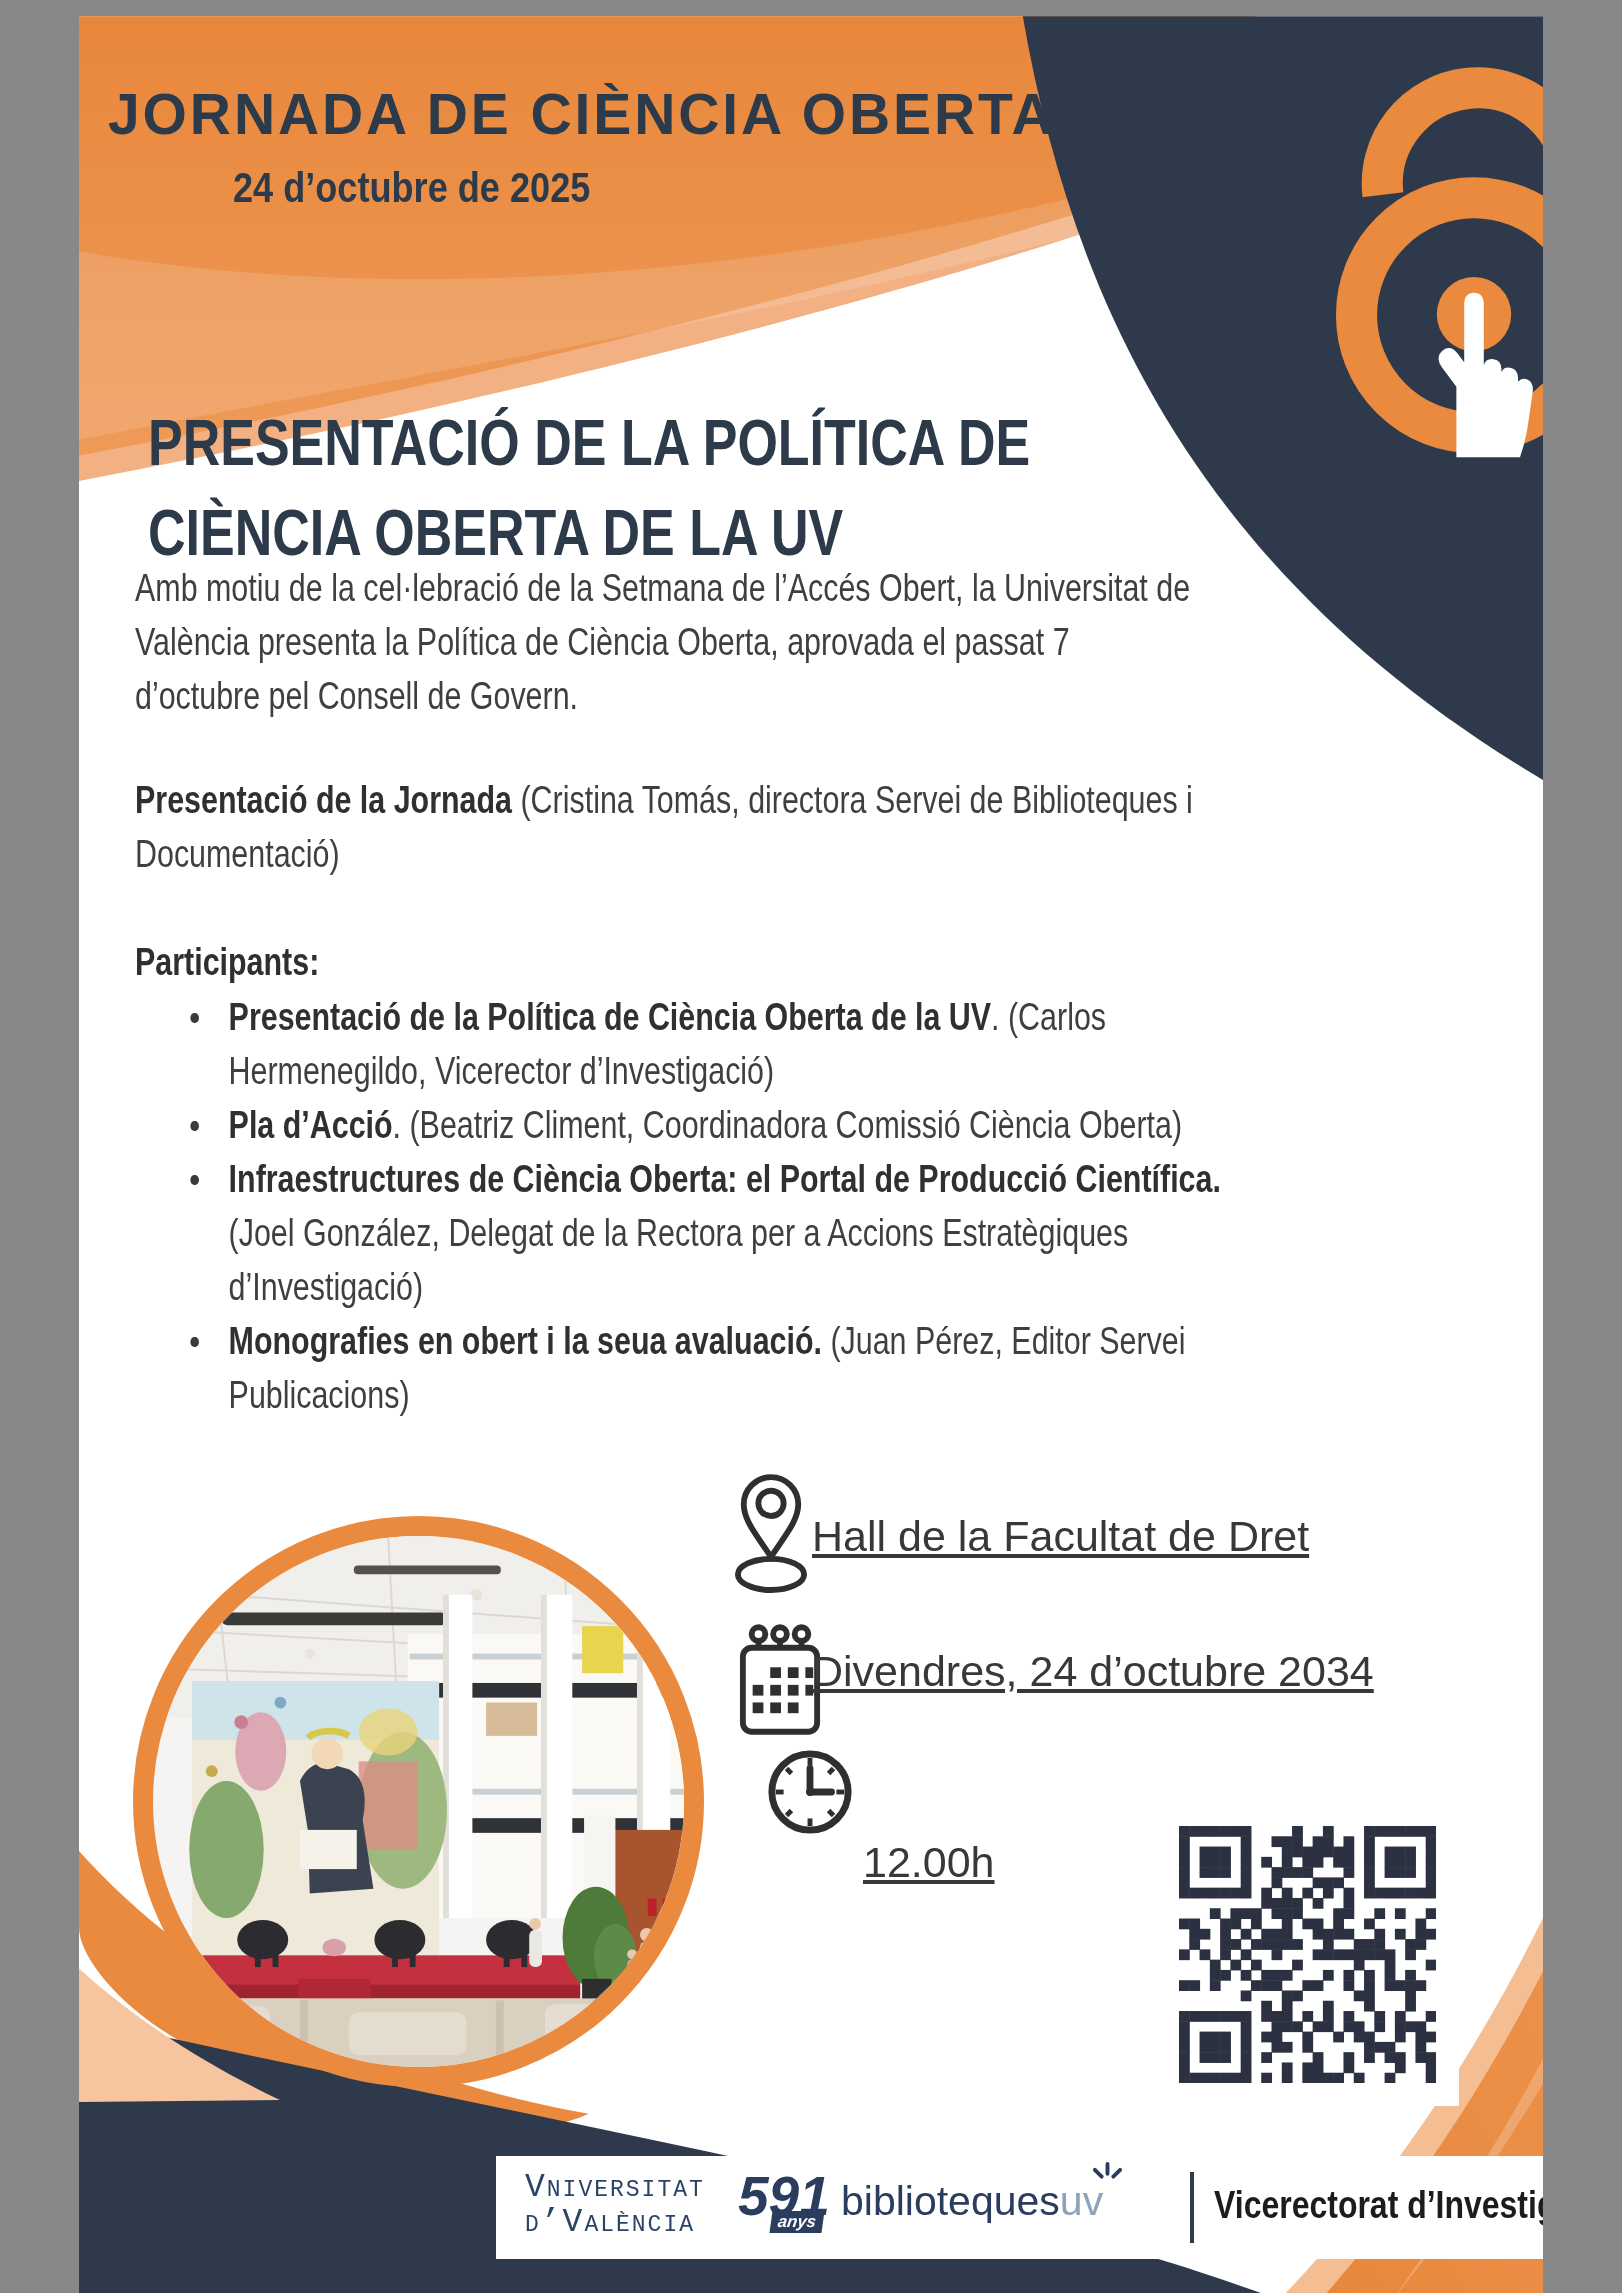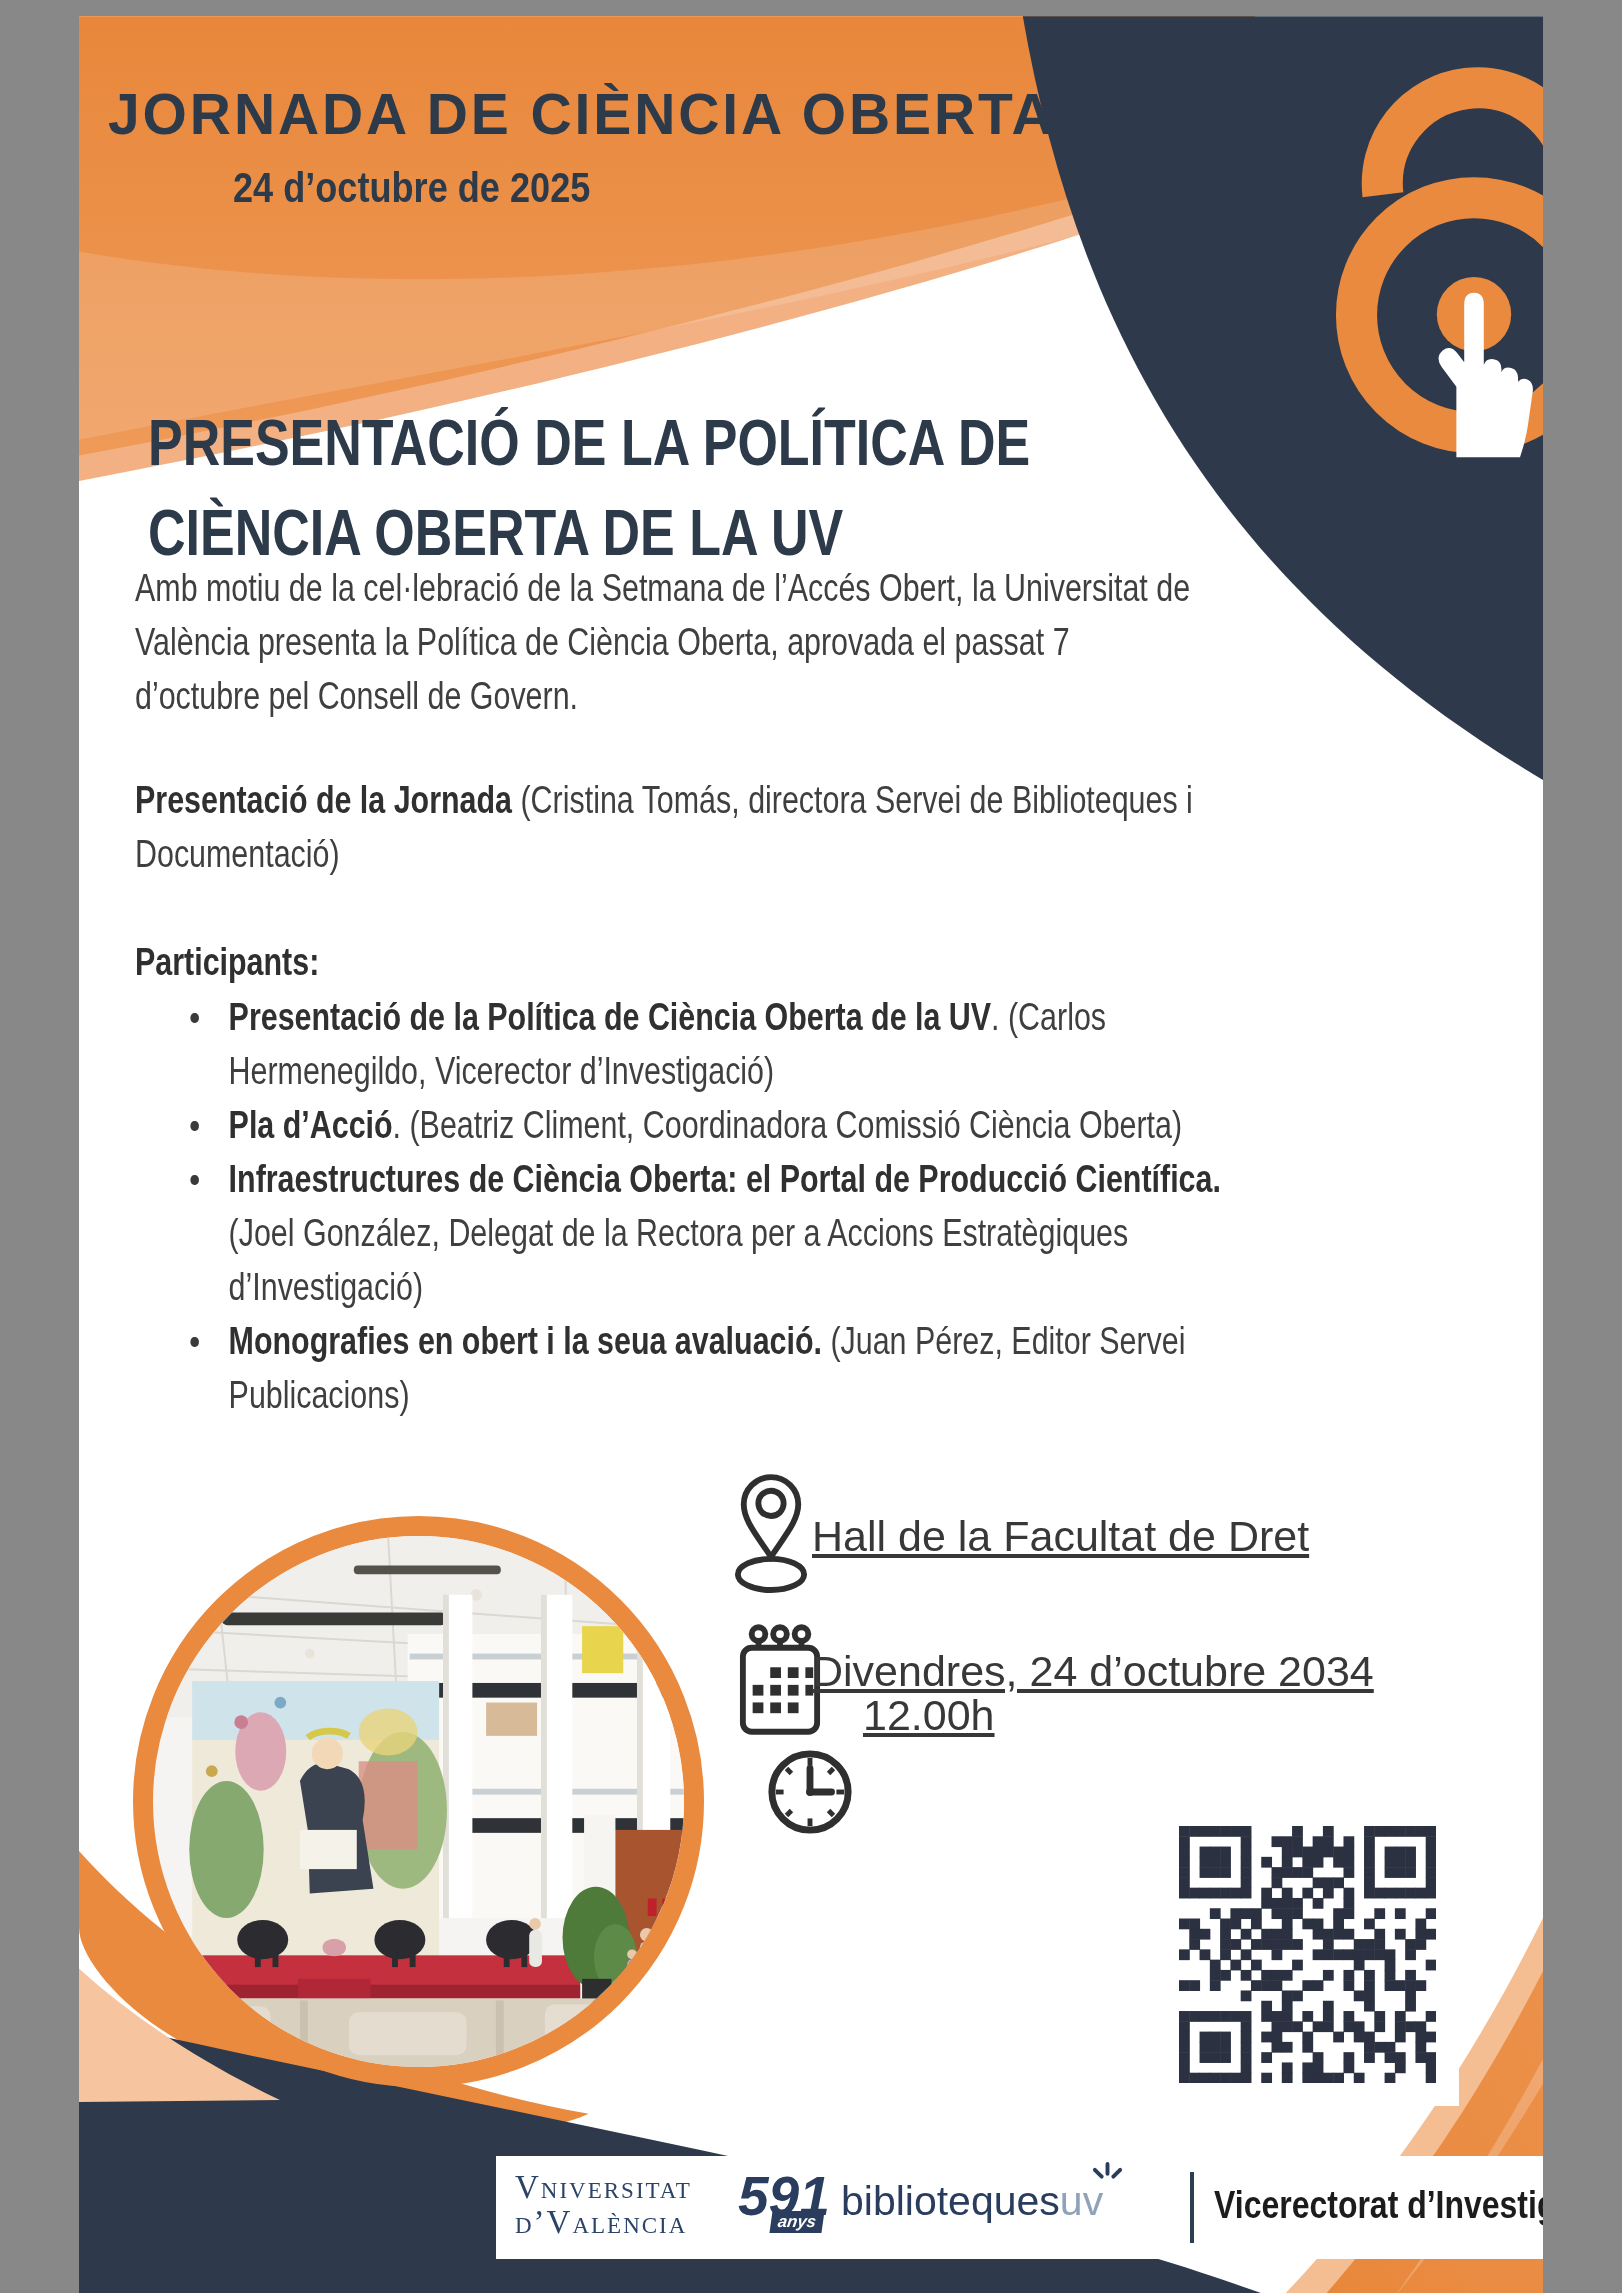--- a/index.html
+++ b/index.html
@@ -27,33 +27,33 @@
   #bullets{left:56px;top:974px;}
   .tl{position:relative;}
   .bl{padding-left:120px;}
   .bl.first::before{content:'';position:absolute;left:71px;top:22.5px;width:10.8px;height:10.8px;
                     border-radius:50%;background:#3a3a3a;}
 
   
   .detail-text{font-size:43px;color:#383838;white-space:nowrap;text-decoration:underline;}
   #loc-text{left:733px;top:1496px;}
   #date-text{left:733px;top:1631px;}
-  #time-text{left:784px;top:1675px;}
+  #time-text{left:784px;top:1822px;}
 
   
   .photo{left:54px;top:1500px;width:531px;height:531px;border:20.6px solid #EA8A3F;border-radius:50%;
          overflow:hidden;background:#f5f4f2;}
 
   
   .qr-box{left:1076px;top:1786px;width:304px;height:304px;background:#ffffff;}
   .qr-box svg{position:absolute;left:23.5px;top:23.5px;}
 
   
   .strip{left:417px;top:2140px;width:1166px;height:103px;background:#ffffff;}
-  .uv-logo{left:19px;top:13.7px;color:#2c4368;font-family:Liberation Serif, serif;
+  .uv-logo{left:29px;top:13.7px;color:#2c4368;font-family:Liberation Mono, monospace;
            font-variant-caps:small-caps;font-size:33px;line-height:35px;letter-spacing:2px;}
   .logo-525{left:242px;top:7.8px;color:#2b3d5e;font-size:55px;font-weight:bold;font-style:italic;}
   .anys-chip{position:absolute;left:33px;top:47px;background:#2b3d5e;color:#fff;font-style:italic;
              font-size:16.7px;font-weight:bold;padding:1px 6.9px;transform:skewX(-8deg);}
   .bib-logo{left:345px;top:21.6px;font-size:41px;font-weight:normal;color:#2b3d5e;white-space:nowrap;}
   .bib-uv{color:#8fa3b8;}
   .divider{left:694px;top:15.7px;width:3.9px;height:71px;background:#2c3e50;}
   .vice{left:718px;top:26.5px;font-size:39px;font-weight:bold;color:#1c1c1c;white-space:nowrap;
         transform:scaleX(.82);transform-origin:0 0;}
 </style>

